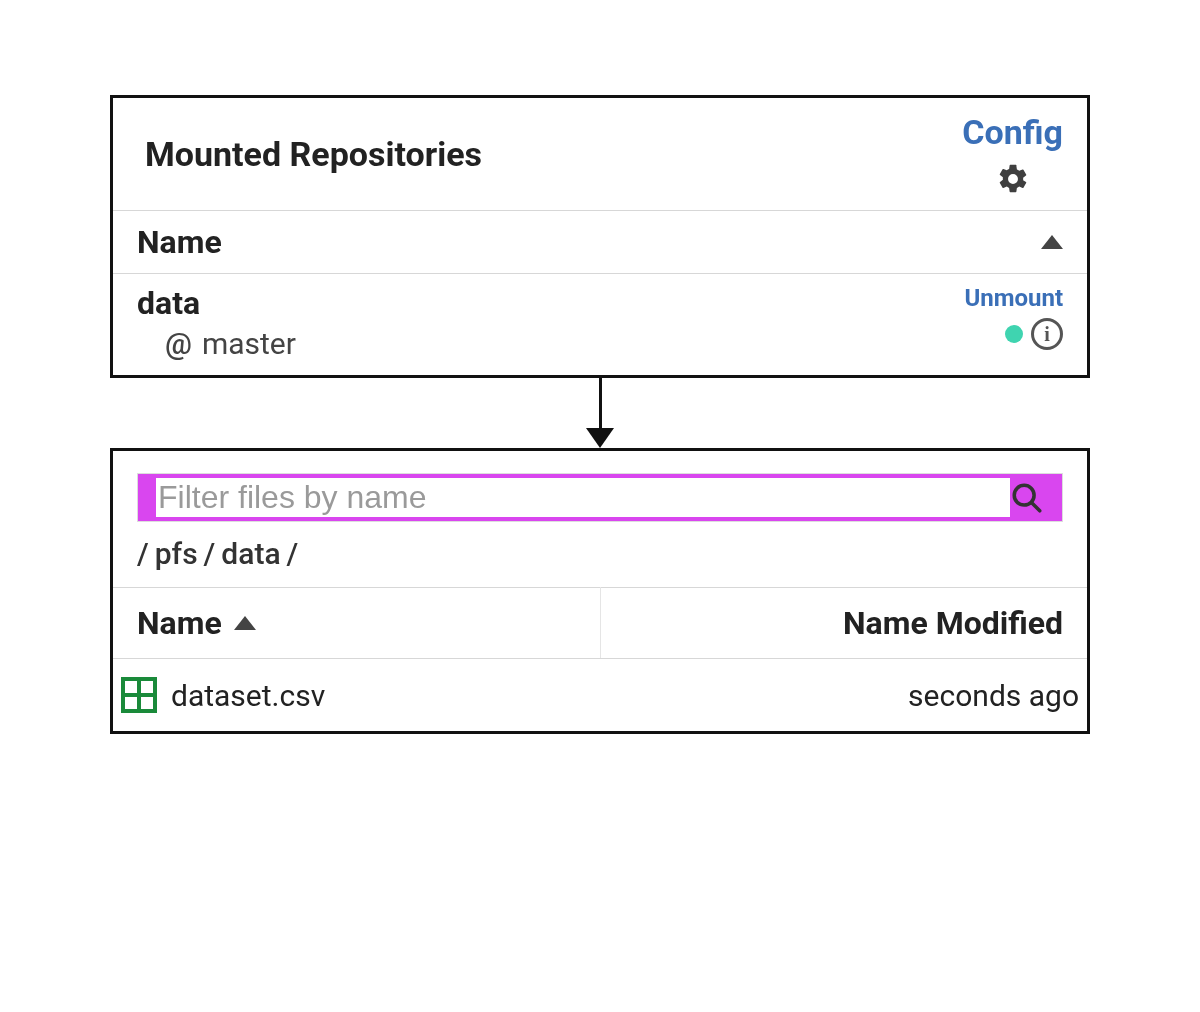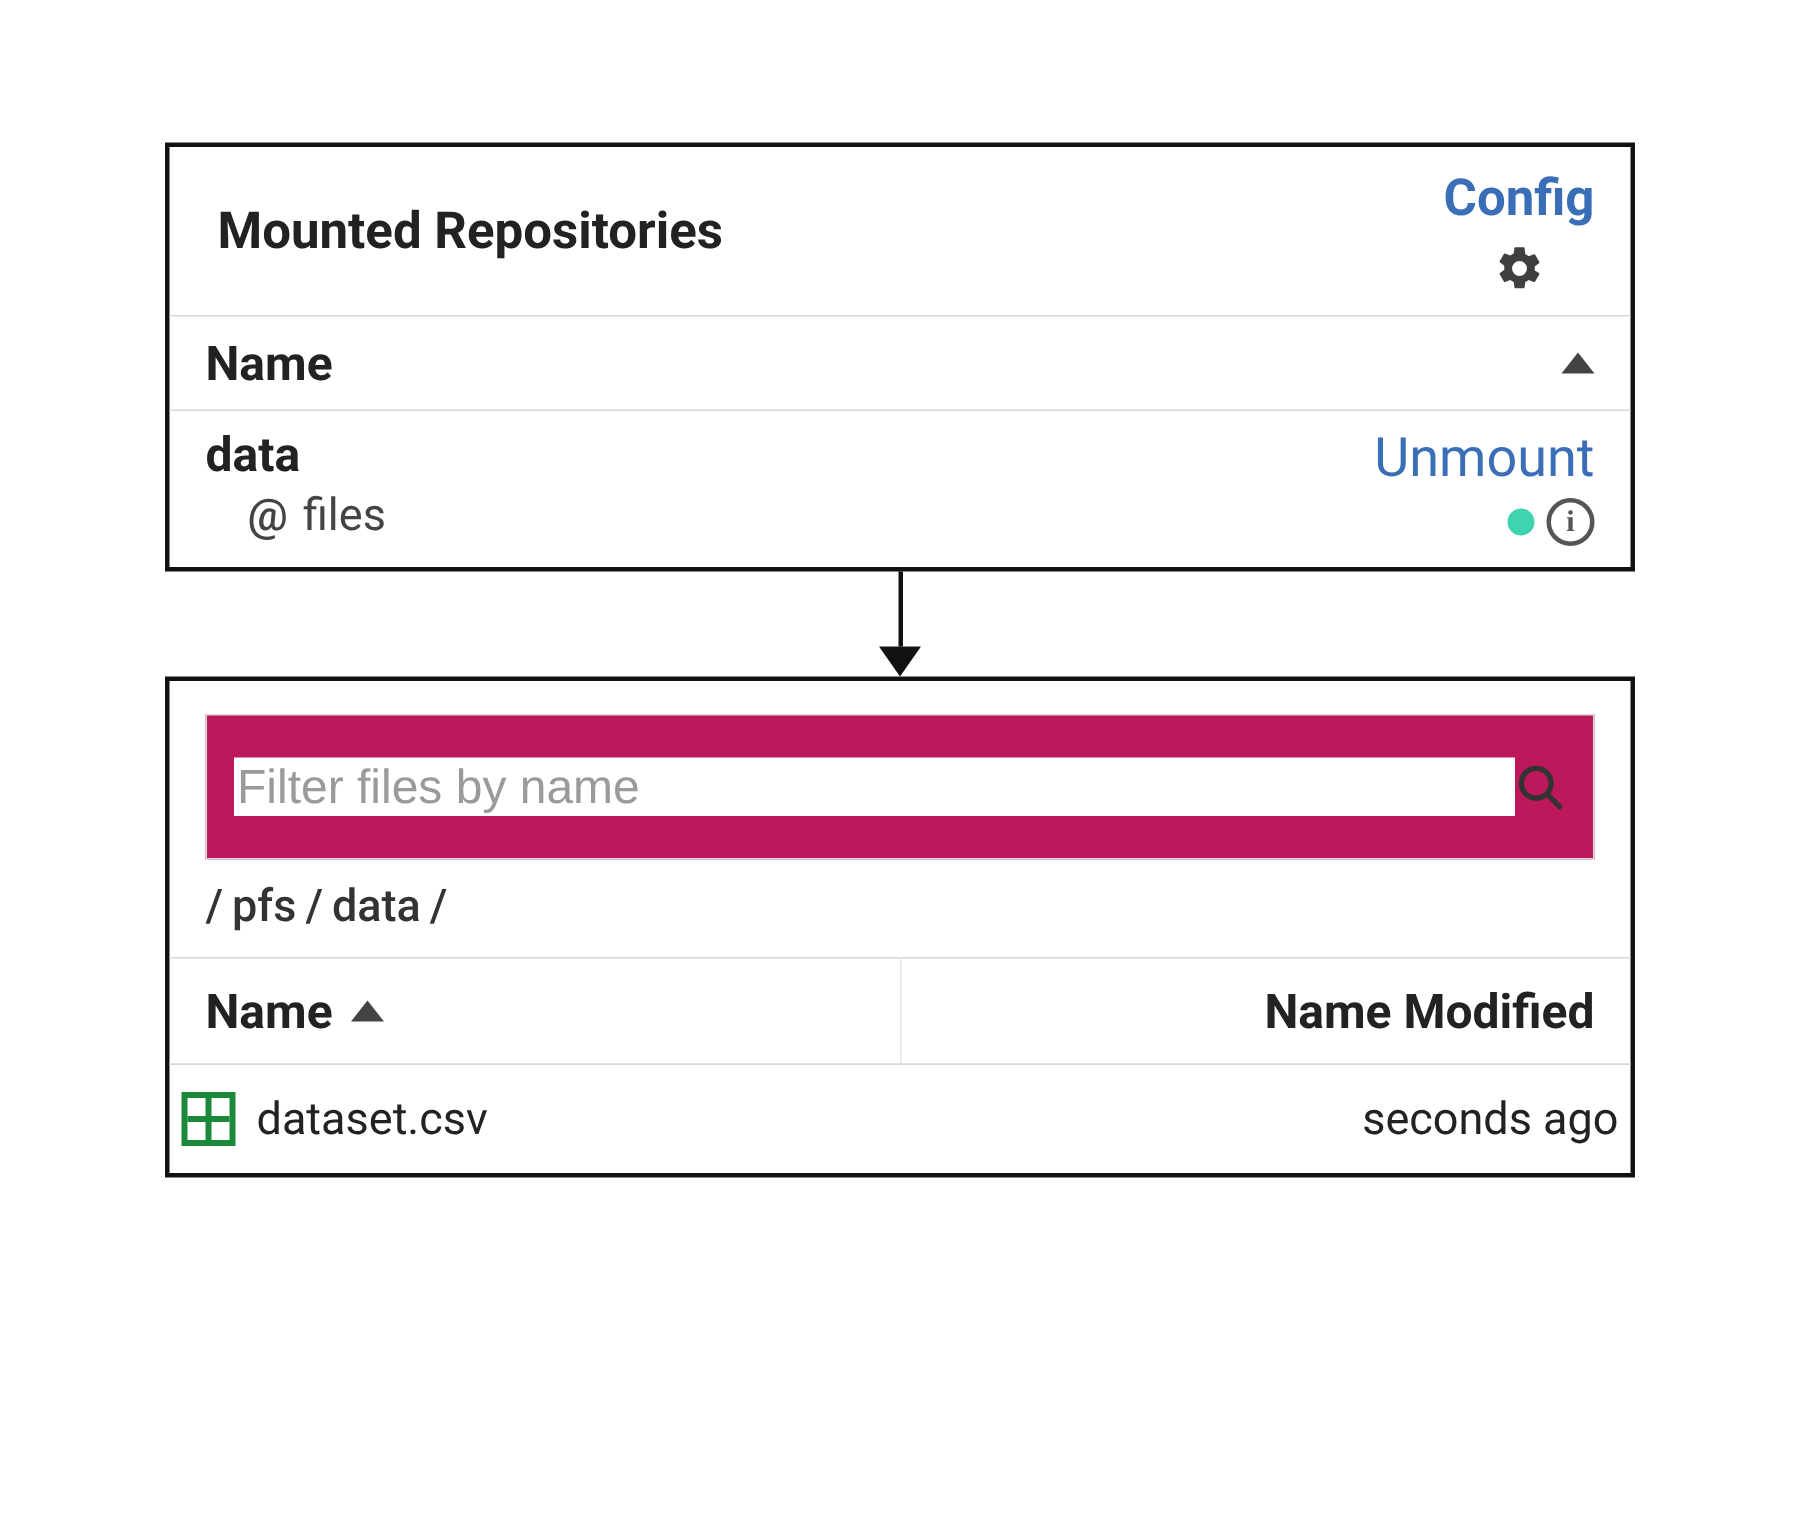--- a/index.html
+++ b/index.html
@@ -65,21 +65,21 @@
   .repo-name { font-weight:700; font-size:32px; }
   .repo-branch {
     display:flex; align-items:center; gap:10px;
     font-size:30px; color:#444; padding-left:28px; margin-top:4px;
   }
   .at-sign { font-weight:500; }
   .repo-right {
     display:flex; flex-direction:column; align-items:flex-end; gap:6px;
   }
   .unmount-link {
-    color:#3a6fb7; font-weight:400; font-size:36px; cursor:pointer;
+    color:#3a6fb7; font-weight:700; font-size:24px; cursor:pointer;
   }
   .status-group { display:flex; align-items:center; gap:8px; }
   .status-dot {
     width:18px; height:18px; border-radius:50%; background:#3fd4b0;
   }
   .info-icon {
     width:32px; height:32px; border:3px solid #555; border-radius:50%;
     display:flex; align-items:center; justify-content:center;
     font-family: Georgia, serif; font-weight:700; font-size:20px; color:#555;
     cursor:pointer;
@@ -99,22 +99,22 @@
     border-top:20px solid #111;
   }
 
   
   .filter-wrap {
     padding: 22px 24px 6px 24px;
   }
   .filter-box {
     border:1px solid #ddd;
     display:flex; align-items:center;
-    padding: 28px 18px;
-    background:#be185d;
+    padding: 4px 18px;
+    background:#d946ef;
   }
   .filter-input {
     flex:1; border:none; outline:none;
     font-size:32px; color:#222;
   }
   .filter-input::placeholder { color:#9a9a9a; }
   .search-icon svg { display:block; }
 
   .breadcrumb {
     font-size:30px; color:#333; padding: 8px 24px 16px 24px;
@@ -165,21 +165,21 @@
     <div class="row header-row">
       <span>Name</span>
       <span class="sort-arrow"></span>
     </div>
 
     <div class="row repo-row">
       <div class="repo-left">
         <span class="repo-name">data</span>
         <span class="repo-branch">
           <span class="at-sign">@</span>
-          <span>files</span>
+          <span>master</span>
         </span>
       </div>
       <div class="repo-right">
         <span class="unmount-link">Unmount</span>
         <span class="status-group">
           <span class="status-dot"></span>
           <span class="info-icon">i</span>
         </span>
       </div>
     </div>

